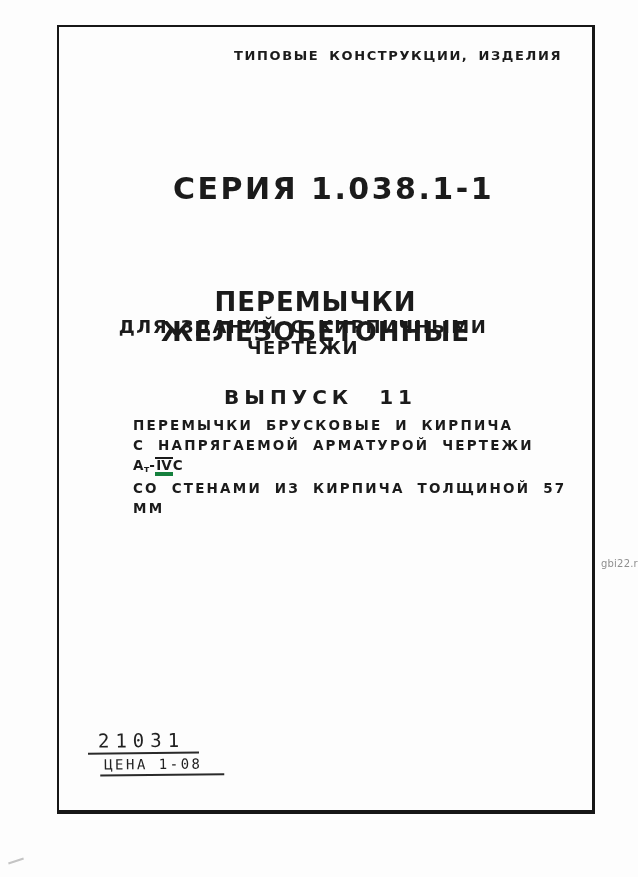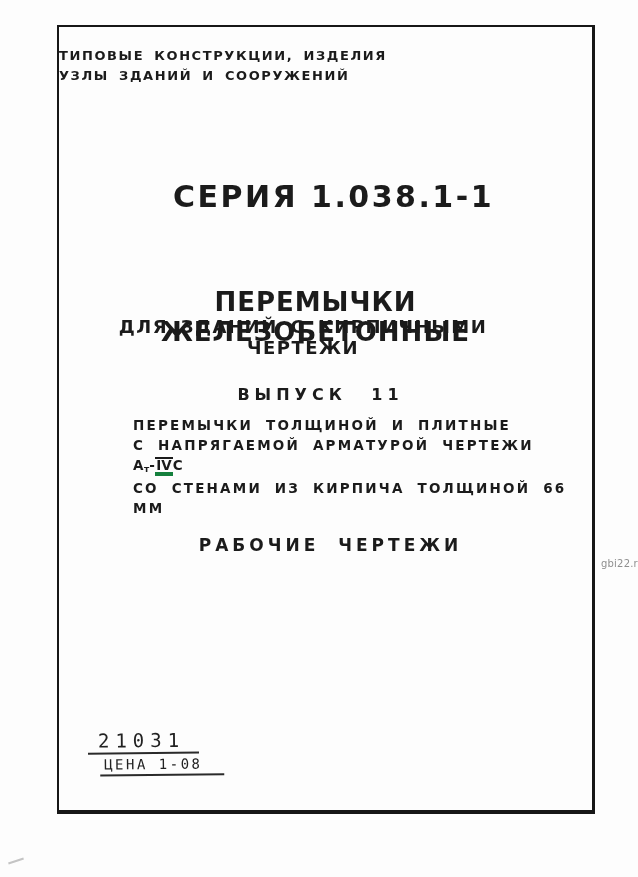--- a/index.html
+++ b/index.html
@@ -17,49 +17,49 @@
     left: 57px; top: 25px;
     width: 533px; height: 783px;
     border: 2px solid #171717;
     border-right-width: 3px;
     border-bottom-width: 4px;
   }
   .abs { position: absolute; }
 
   .header-block {
     left: 0; right: 30px; top: 19px;
-    text-align: left;
+    text-align: right;
     font-size: 13px; font-weight: bold;
     letter-spacing: 1.6px; word-spacing: 4px;
     line-height: 20px;
   }
   .series-title {
     left: 16px; right: 0; top: 144px;
-    margin: 8px;
+    margin: 0;
     text-align: center;
     font-size: 30px; font-weight: bold;
     letter-spacing: 2.5px;
   }
   .main-title {
     left: 0; right: 20px; top: 244px;
     margin: 16px;
     text-align: center;
     font-size: 26px; font-weight: bold;
     letter-spacing: 1px; word-spacing: 9px;
   }
   .subtitle {
     left: 0; right: 45px; top: 289px;
     text-align: center;
     font-size: 18px; font-weight: bold;
     letter-spacing: 1.5px; word-spacing: 5px;
   }
   .issue-label {
     left: 0; right: 10px; top: 358px;
     text-align: center;
-    font-size: 16px; font-weight: bold;
+    font-size: 20px; font-weight: bold;
     letter-spacing: 5px; word-spacing: 14px;
   }
   .desc-block {
     left: 74px; top: 389px; right: 6px;
     font-size: 13.5px; font-weight: bold;
     letter-spacing: 2.2px; word-spacing: 6px;
     line-height: 19.8px;
     text-align: left;
   }
   .rebar-class { white-space: nowrap; letter-spacing: 0.5px; }
@@ -121,41 +121,39 @@
 </style>
 </head>
 <body>
 
 <div class="page">
 
   <div class="frame">
 
     <div class="abs header-block">
       <div>ТИПОВЫЕ КОНСТРУКЦИИ, ИЗДЕЛИЯ</div>
-      <div>УЗЛЫ ЗДАНИЙ И СООРУЖЕНИЙ</div>
     </div>
 
     <h1 class="abs series-title">СЕРИЯ 1.038.1-1</h1>
 
     <h2 class="abs main-title">ПЕРЕМЫЧКИ ЖЕЛЕЗОБЕТОННЫЕ</h2>
 
     <div class="abs subtitle">ДЛЯ ЗДАНИЙ С КИРПИЧНЫМИ ЧЕРТЕЖИ</div>
 
     <div class="abs issue-label">ВЫПУСК 11</div>
 
     <div class="abs desc-block">
-      <div>ПЕРЕМЫЧКИ ТОЛЩИНОЙ И ПЛИТНЫЕ</div>
+      <div>ПЕРЕМЫЧКИ БРУСКОВЫЕ И КИРПИЧА</div>
       <div>
         <span>С НАПРЯГАЕМОЙ АРМАТУРОЙ ЧЕРТЕЖИ</span>
         <span class="rebar-class"><span>А</span><span class="rebar-sub">т</span><span>-</span><span class="roman-boxed">IV</span><span>С</span></span>
       </div>
-      <div>СО СТЕНАМИ ИЗ КИРПИЧА ТОЛЩИНОЙ 66 ММ</div>
+      <div>СО СТЕНАМИ ИЗ КИРПИЧА ТОЛЩИНОЙ 57 ММ</div>
     </div>
 
-    <div class="abs doc-type">РАБОЧИЕ ЧЕРТЕЖИ</div>
 
     <div class="abs stamp">
       <span class="stamp-code">21031</span>
       <span class="stamp-price">ЦЕНА 1-08</span>
     </div>
 
   </div>
 
   <div class="watermark">gbi22.ru</div>
 

